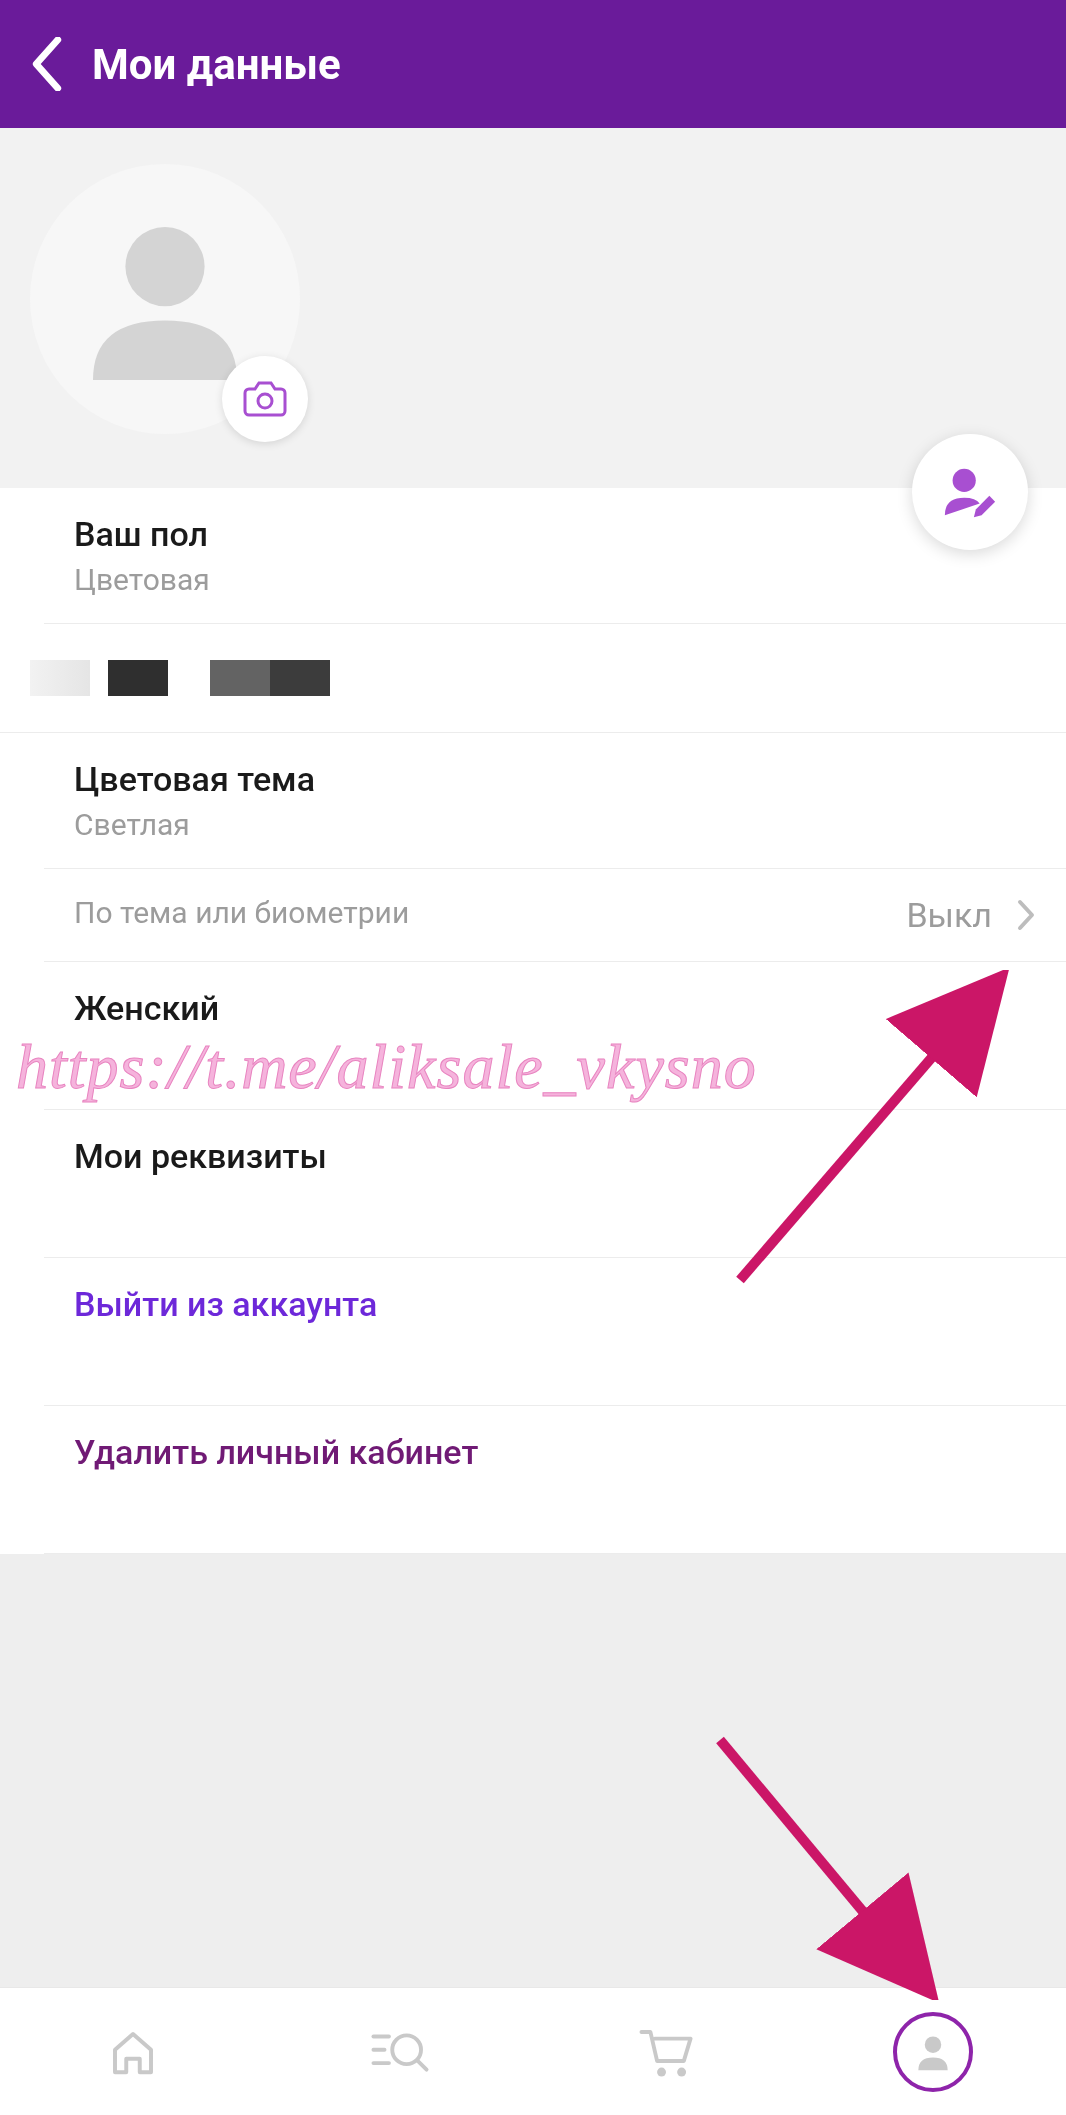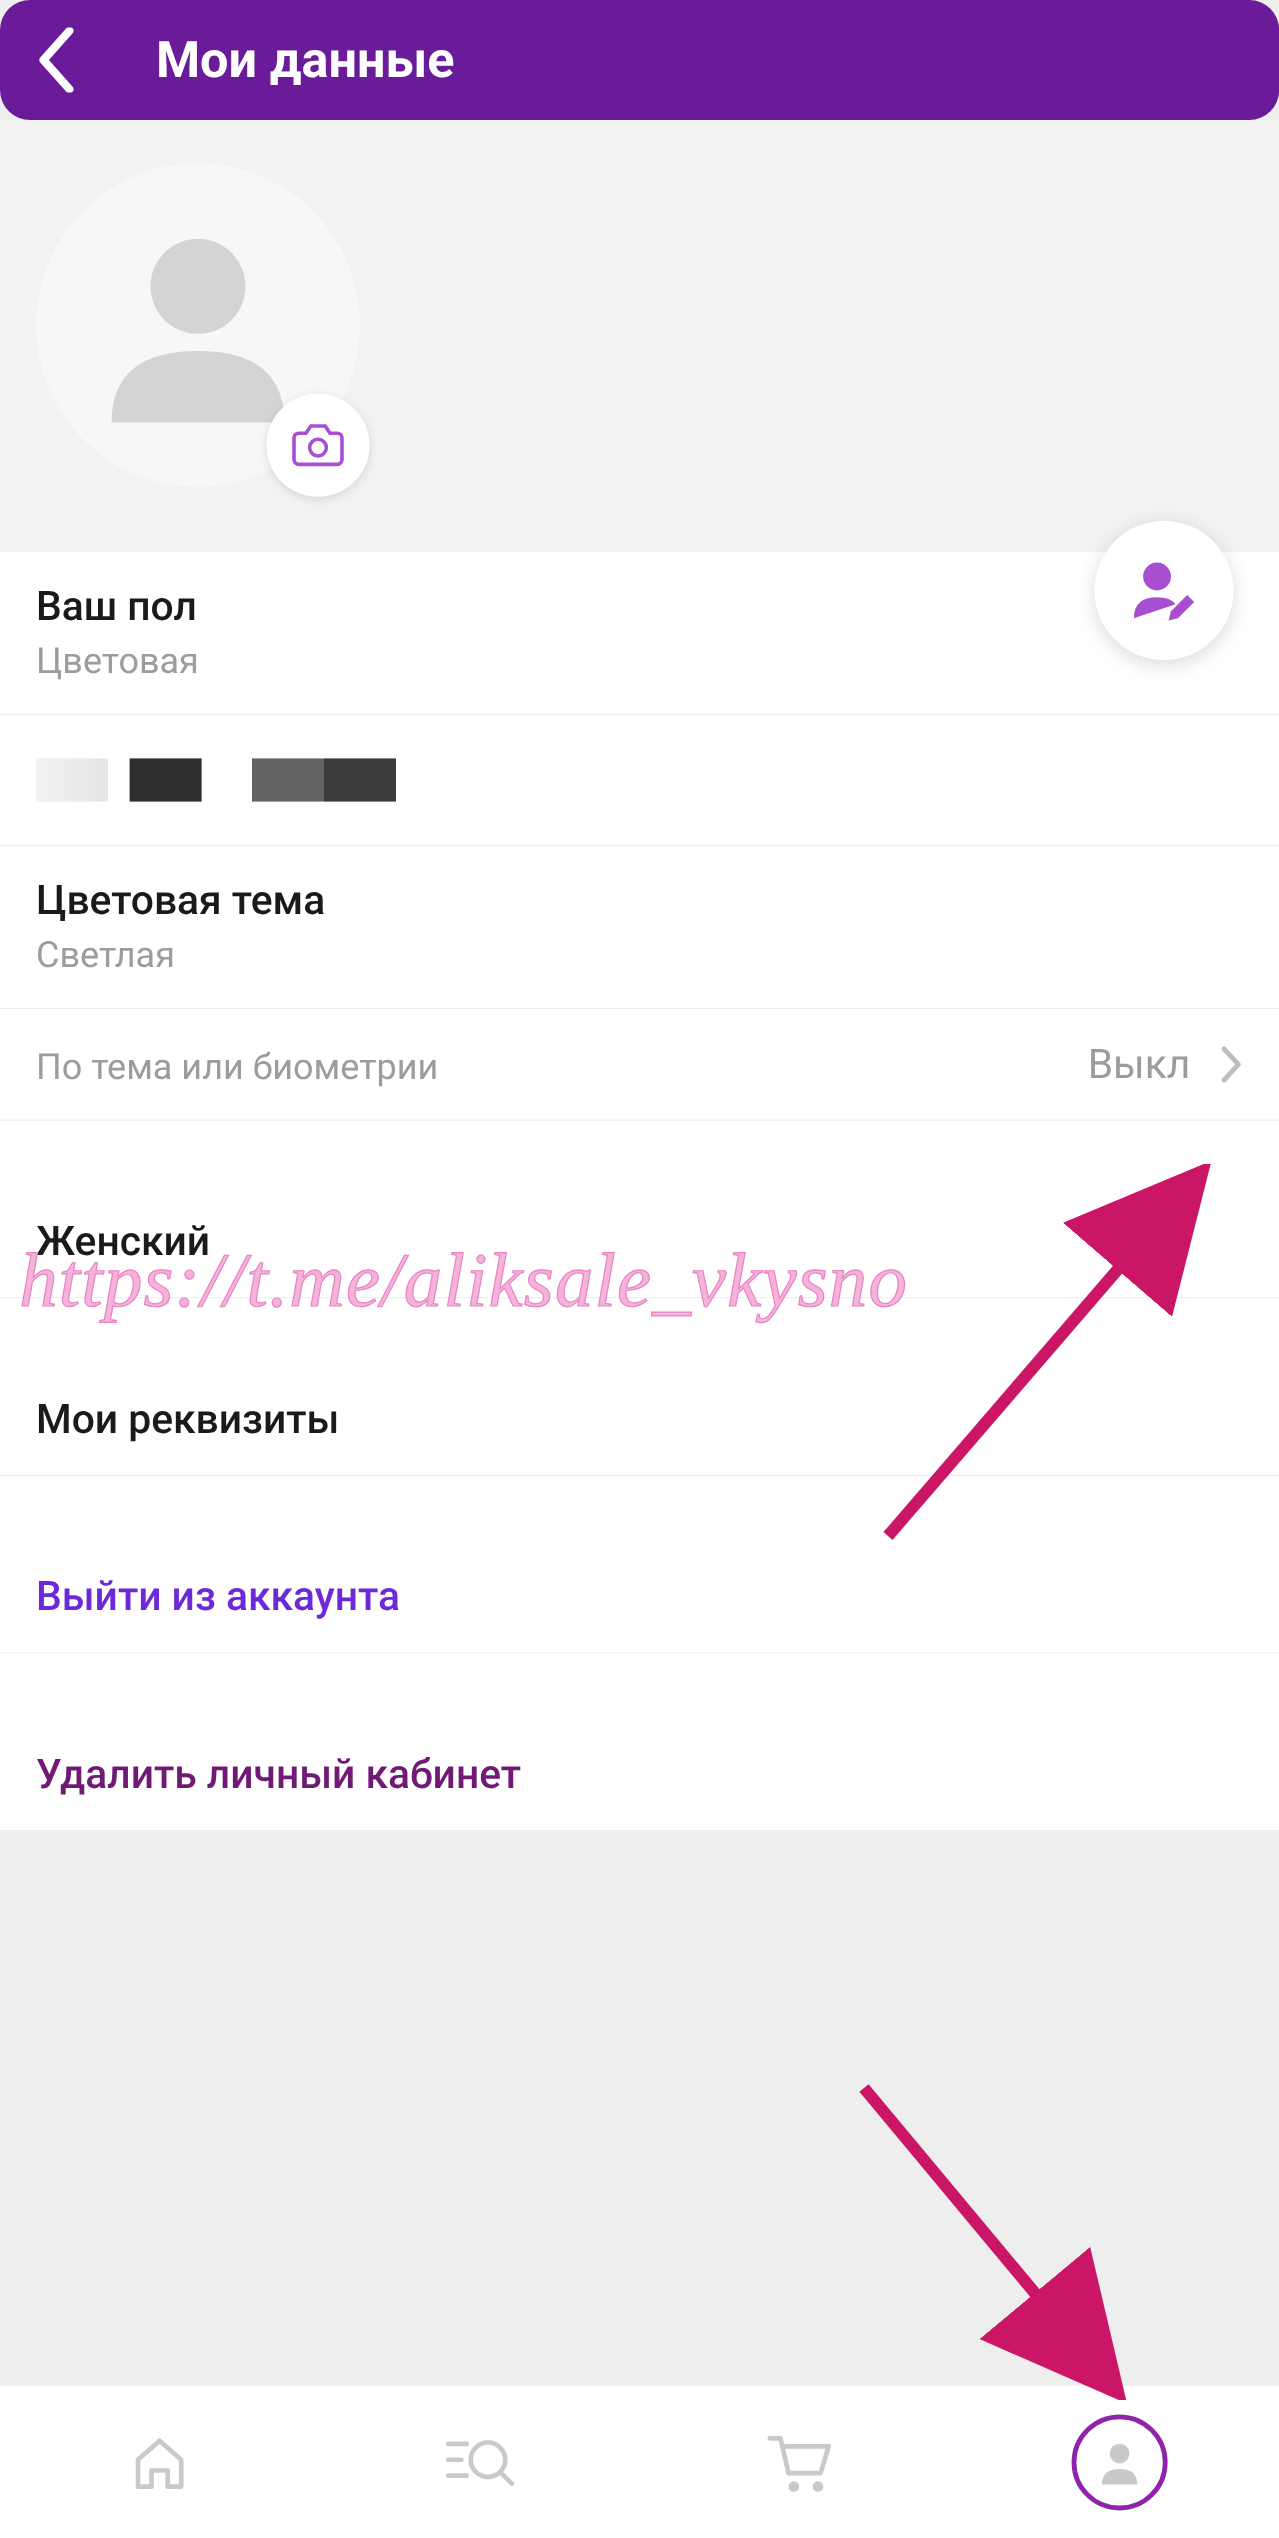--- a/index.html
+++ b/index.html
@@ -6,26 +6,25 @@
 body {
   font-family: -apple-system, BlinkMacSystemFont, 'Segoe UI', Roboto, Arial, sans-serif;
   background: #eeeeee;
   width: 1066px;
   height: 2115px;
   position: relative;
   overflow: hidden;
 }
 .header {
   background: #6a1b9a;
-  height: 100px;
+  height: 128px;
   display: flex;
   align-items: center;
   padding: 0 30px;
-  gap: 66px;
-  border-radius: 25px;
+  gap: 28px;
 }
 .back-btn {
   cursor: pointer;
   display: flex;
   align-items: center;
 }
 .header-title {
   color: #fff;
   font-size: 42px;
   font-weight: 700;
@@ -82,22 +81,23 @@
   z-index: 5;
 }
 .list {
   background: #fff;
 }
 .row {
   background: #fff;
   padding: 26px 30px;
   border-bottom: 1px solid #ececec;
   display: flex;
-  align-items: flex-end;
+  align-items: flex-start;
   justify-content: space-between;
+  margin-left: 44px;
 }
 .row-body { display: flex; flex-direction: column; gap: 8px; }
 .row-label { font-size: 34px; color: #1a1a1a; font-weight: 500; }
 .row-sub { font-size: 30px; color: #9c9c9c; }
 .row-tall { min-height: 148px; }
 .row .value-side { display: flex; align-items: center; gap: 24px; }
 .row .value-text { font-size: 34px; color: #9c9c9c; }
 .row.logout .row-label { color: #6d28d9; }
 .row.delete .row-label { color: #701a75; }
 .masked-row {

